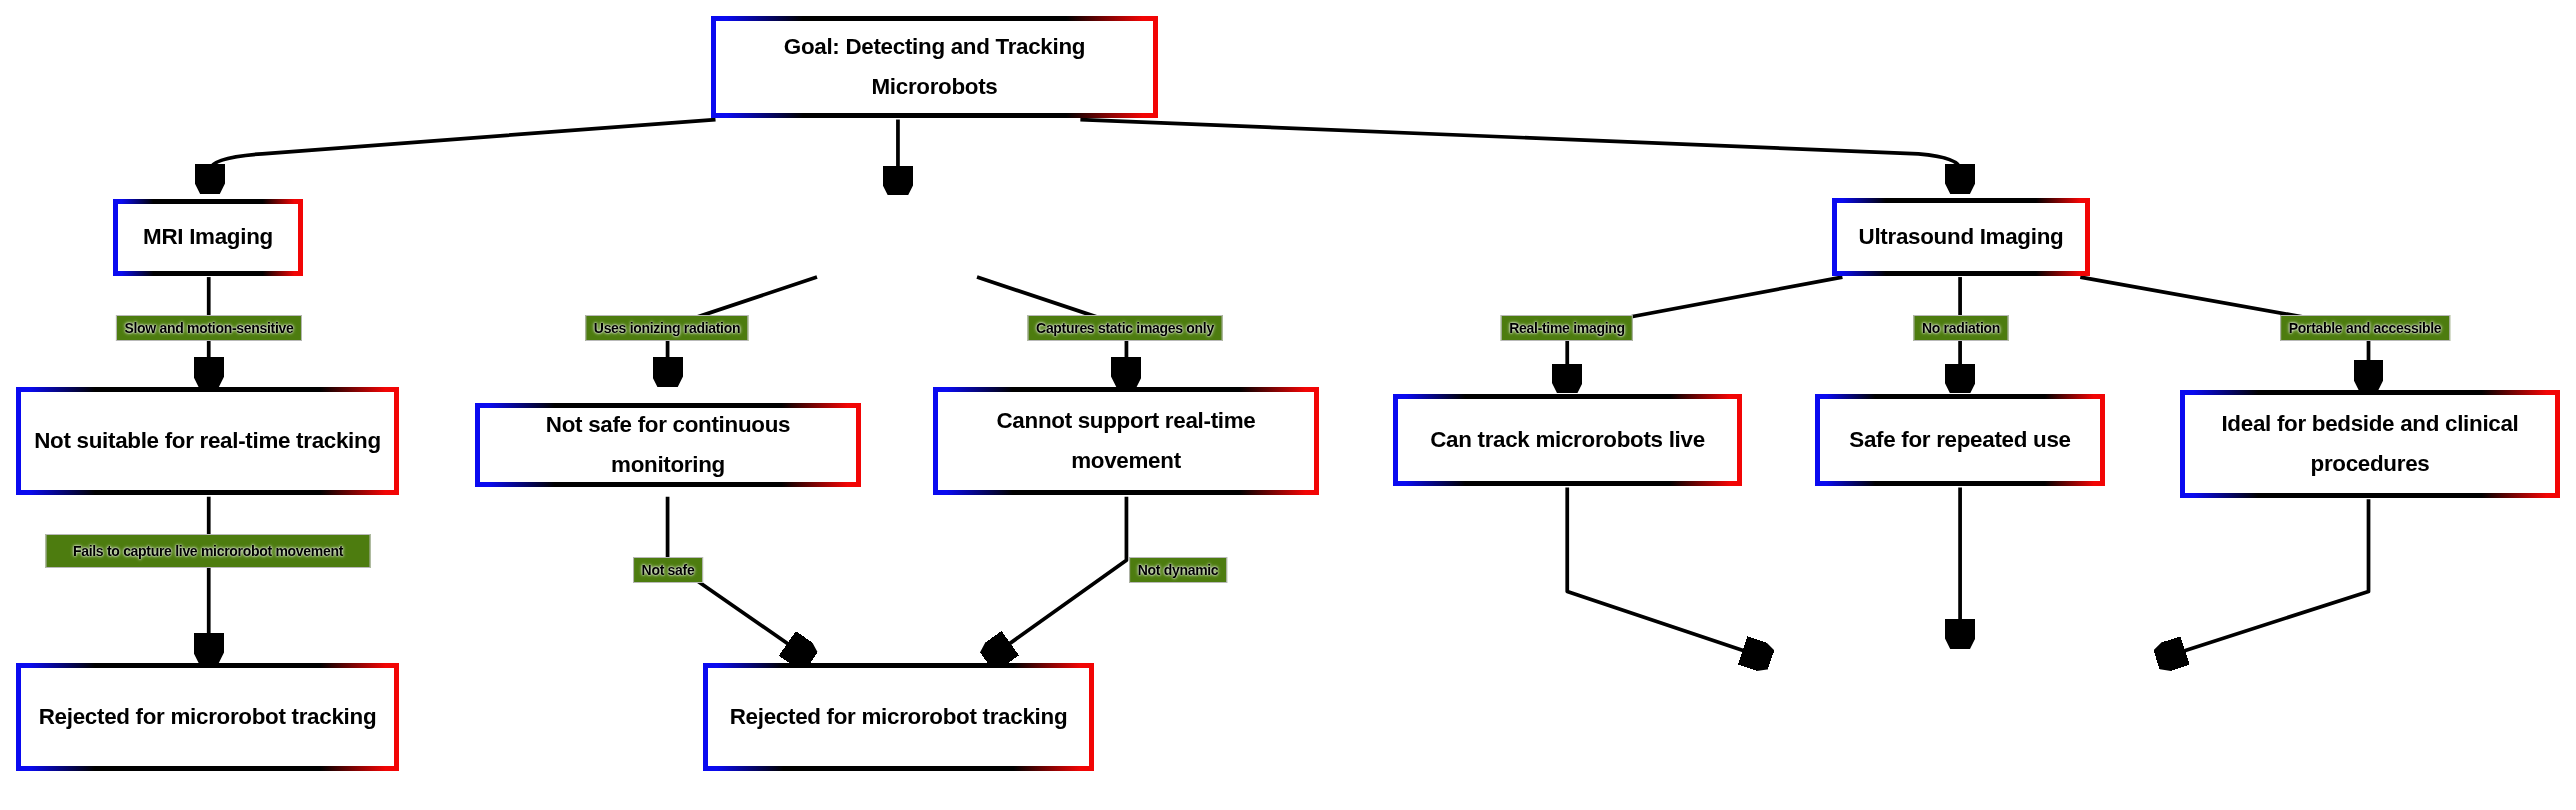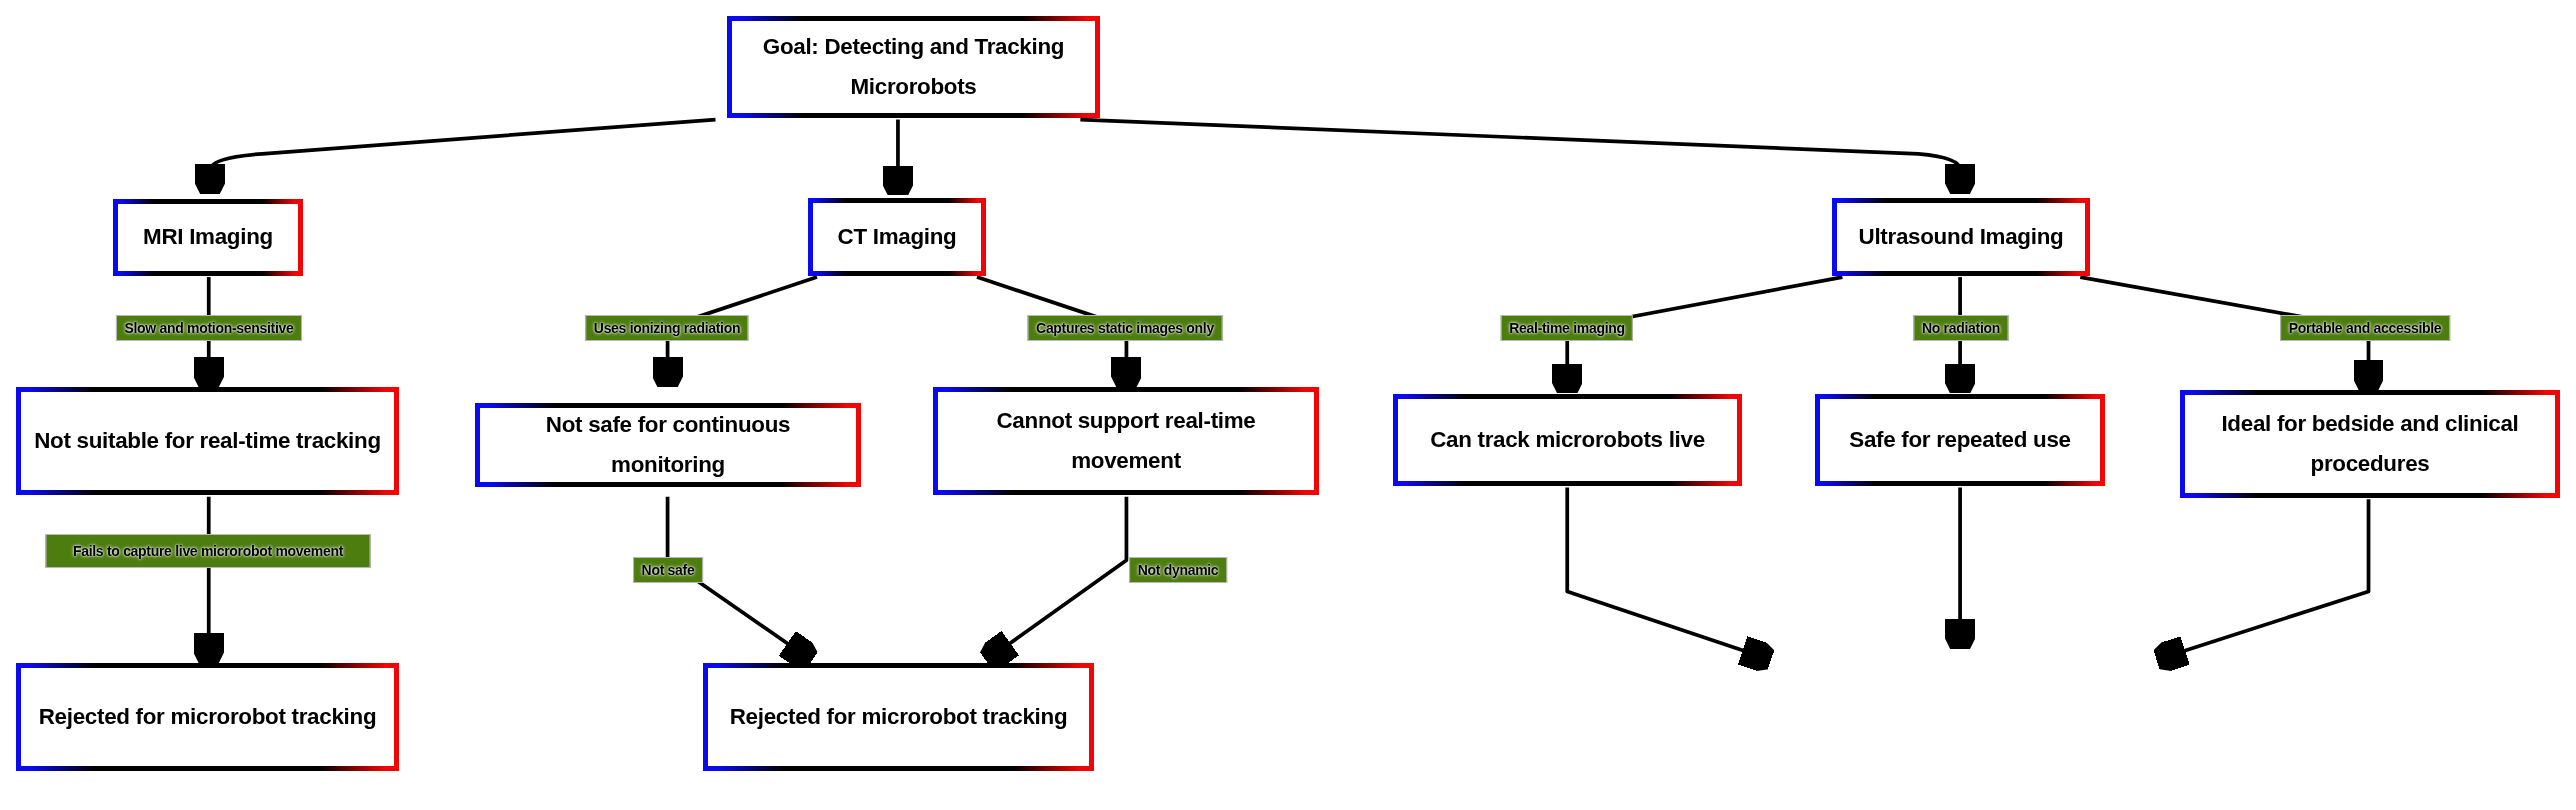--- a/index.html
+++ b/index.html
@@ -86,24 +86,23 @@
     <path d="M1071,798 V900 L1293,1054" marker-end="url(#ah)"></path>
     <path d="M1808,798 V900 L1592,1054" marker-end="url(#ah)"></path>
     <path d="M2958,445 L2516,528 V620" marker-end="url(#ah)"></path>
     <path d="M3147,445 V620" marker-end="url(#ah)"></path>
     <path d="M3340,445 L3803,528 V614" marker-end="url(#ah)"></path>
     <path d="M2516,783 V950 L2832,1056" marker-end="url(#ah)"></path>
     <path d="M3147,783 V1030" marker-end="url(#ah)"></path>
     <path d="M3803,802 V950 L3474,1056" marker-end="url(#ah)"></path>
   </svg>
 
-  <div class="node" style="left:711px; top:16px; width:373px; height:102px;margin-left:16px;">Goal: Detecting and Tracking Microrobots</div>
+  <div class="node" style="left:711px; top:16px; width:447px; height:102px;">Goal: Detecting and Tracking Microrobots</div>
 
   <div class="node" style="left:113px; top:199px; width:190px; height:77px;">MRI Imaging</div>
-  <div class="node" style="left:808px; top:198px; width:178px; height:78px;">CT Imaging</div>
   <div class="node" style="left:1832px; top:198px; width:258px; height:78px;">Ultrasound Imaging</div>
 
   <div class="elabel" style="left:209px; top:315px;">Slow and motion-sensitive</div>
   <div class="elabel" style="left:667px; top:315px;">Uses ionizing radiation</div>
   <div class="elabel" style="left:1125px; top:315px;">Captures static images only</div>
   <div class="elabel" style="left:1567px; top:315px;">Real-time imaging</div>
   <div class="elabel" style="left:1961px; top:315px;">No radiation</div>
   <div class="elabel" style="left:2365px; top:315px;text-align:right;">Portable and accessible</div>
 
   <div class="node" style="left:16px; top:387px; width:383px; height:108px;">Not suitable for real-time tracking</div>

